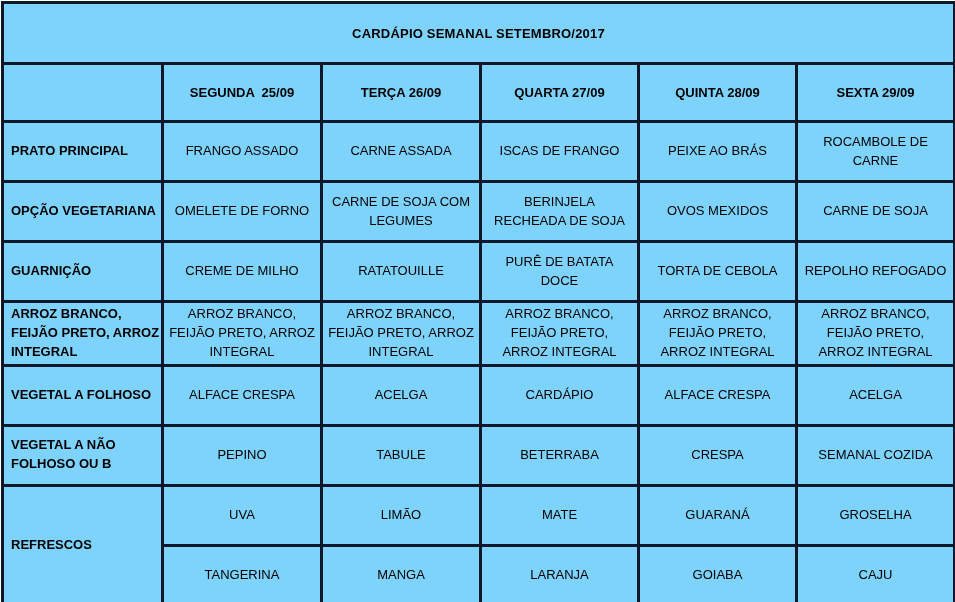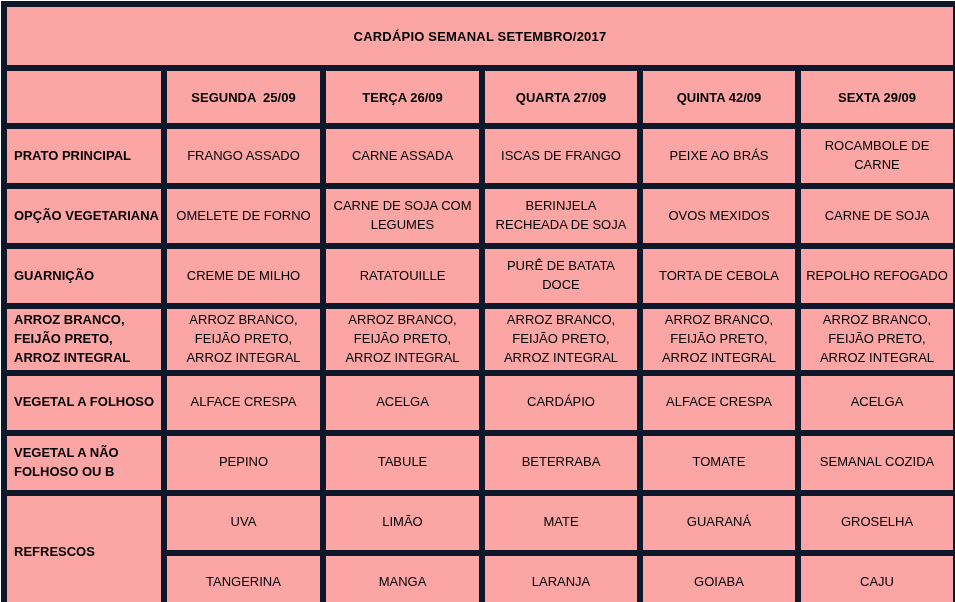--- a/index.html
+++ b/index.html
@@ -19,22 +19,22 @@
     padding: 1px;
   }
   table.menu {
     border-collapse: collapse;
     table-layout: fixed;
     width: 952px;
     height: 599px;
   }
   table.menu td,
   table.menu th {
-    border: 6px solid #0f172a;
-    background: #fca5a5;
+    border: 3px solid #0f172a;
+    background: #7dd3fc;
     vertical-align: middle;
     overflow: hidden;
   }
   tr.title-row td {
     height: 56px;
     text-align: center;
     font-weight: bold;
     font-size: 13px;
     letter-spacing: 0.2px;
   }
@@ -84,21 +84,21 @@
     </colgroup>
     <thead>
       <tr class="title-row">
         <td colspan="6">CARDÁPIO SEMANAL SETEMBRO/2017</td>
       </tr>
       <tr class="day-row" id="day-row">
         <th class="corner"></th>
       <th class="day">SEGUNDA  25/09</th>
           <th class="day">TERÇA 26/09</th>
           <th class="day">QUARTA 27/09</th>
-          <th class="day">QUINTA 42/09</th>
+          <th class="day">QUINTA 28/09</th>
           <th class="day">SEXTA 29/09</th>
         </tr>
     </thead>
     <tbody id="menu-body">
         <tr>
           <th class="rowlabel">PRATO PRINCIPAL</th>
           <td class="cell">FRANGO ASSADO</td>
           <td class="cell">CARNE ASSADA</td>
           <td class="cell">ISCAS DE FRANGO</td>
           <td class="cell">PEIXE AO BRÁS</td>
@@ -134,21 +134,21 @@
           <td class="cell">ACELGA</td>
           <td class="cell">CARDÁPIO</td>
           <td class="cell">ALFACE CRESPA</td>
           <td class="cell">ACELGA</td>
         </tr>
         <tr>
           <th class="rowlabel">VEGETAL A NÃO FOLHOSO OU B</th>
           <td class="cell">PEPINO</td>
           <td class="cell">TABULE</td>
           <td class="cell">BETERRABA</td>
-          <td class="cell">TOMATE</td>
+          <td class="cell">CRESPA</td>
           <td class="cell">SEMANAL COZIDA</td>
         </tr>
         <tr>
           <th class="rowlabel" rowspan="2">REFRESCOS</th>
           <td class="cell">UVA</td>
           <td class="cell">LIMÃO</td>
           <td class="cell">MATE</td>
           <td class="cell">GUARANÁ</td>
           <td class="cell">GROSELHA</td>
         </tr>

